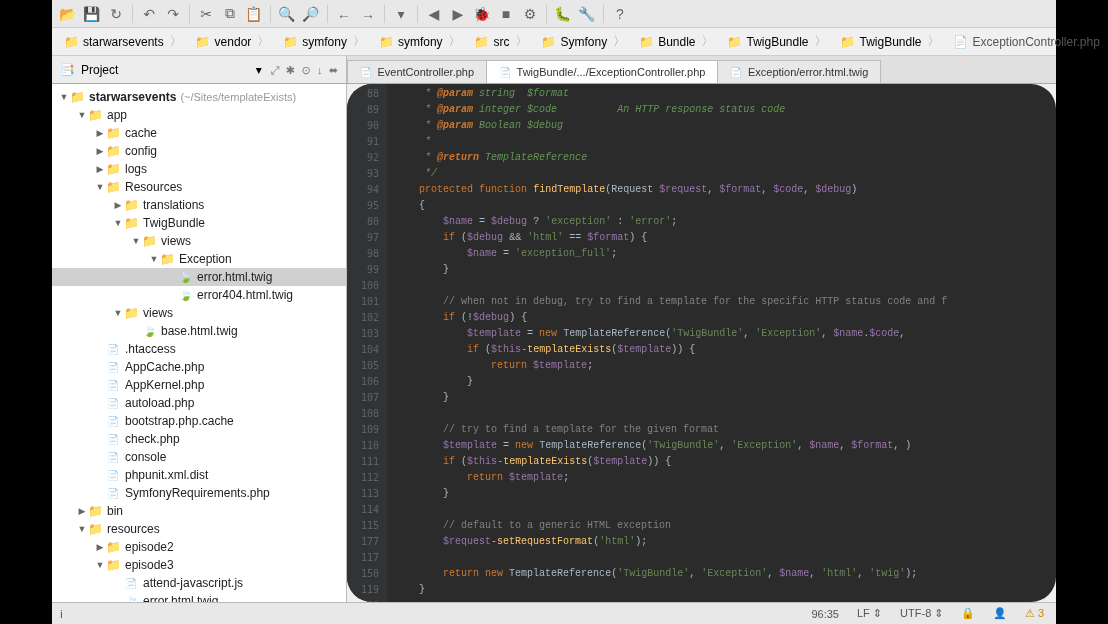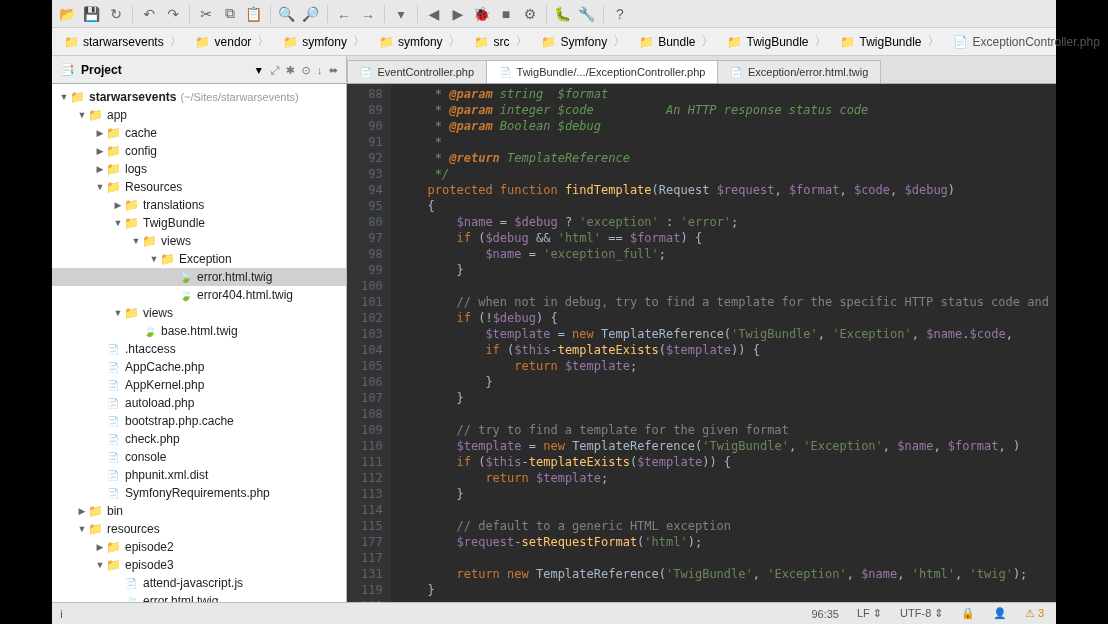--- a/index.html
+++ b/index.html
@@ -11,21 +11,21 @@
 .toolbar .sep { width: 1px; height: 18px; background: #ccc; margin: 0 2px; }
 
 .breadcrumb { height: 28px; background: #f0f0f0; border-bottom: 1px solid #ccc; display: flex; align-items: center; padding: 0 6px; font-size: 12px; }
 .bc-item { display: flex; align-items: center; padding: 2px 6px; gap: 4px; }
 .bc-item .folder { color: #d4a017; }
 .bc-item .chev { color: #999; margin: 0 2px; }
 .bc-item.file-item { color: #555; }
 
 .tabs-row { height: 28px; display: flex; border-bottom: 1px solid #aaa; background: #e0e0e0; }
 .project-header { width: 295px; display: flex; align-items: center; padding: 0 8px; background: #ededed; border-right: 1px solid #bbb; gap: 6px; }
-.project-header .title { font-weight: bold; flex: 1; }
+.project-header .title { font-weight: normal; flex: 1; }
 .project-header .icons span { margin-left: 3px; color: #777; cursor: pointer; font-size: 11px; }
 .editor-tabs { flex: 1; display: flex; align-items: flex-end; }
 .etab { padding: 5px 12px; background: #e8e8e8; border: 1px solid #bbb; border-bottom: none; margin-right: -1px; display: flex; align-items: center; gap: 5px; font-size: 11px; color: #333; cursor: pointer; }
 .etab.active { background: #fff; }
 .etab .ficon { color: #888; font-size: 10px; }
 
 .main { flex: 1; display: flex; overflow: hidden; }
 
 .sidebar { width: 295px; background: #fff; border-right: 1px solid #bbb; overflow-y: auto; padding: 4px 0; font-size: 12px; }
 .tree-item { display: flex; align-items: center; height: 18px; padding-right: 8px; cursor: pointer; white-space: nowrap; }
@@ -33,24 +33,24 @@
 .tree-item .arrow { width: 12px; text-align: center; color: #666; font-size: 9px; }
 .tree-item .ticon { width: 16px; text-align: center; margin-right: 3px; }
 .tree-item .label { color: #222; }
 .tree-item .hint { color: #999; margin-left: 4px; font-size: 11px; }
 .folder-ic { color: #d4a017; }
 .file-ic { color: #888; font-size: 10px; }
 .twig-ic { color: #8bc34a; font-size: 11px; }
 .php-ic { color: #7a7aff; font-size: 10px; }
 .js-ic { color: #c00; font-size: 10px; }
 
-.editor { flex: 1; background: #2b2b2b; display: flex; font-family: Menlo, Consolas, monospace; font-size: 12px; position: relative; overflow: hidden; }
+.editor { flex: 1; background: #2b2b2b; display: flex; font-family: Menlo, Consolas, monospace; font-size: 10px; position: relative; overflow: hidden; border-radius: 25px; }
 .gutter { background: #313335; color: #606366; text-align: right; padding: 2px 8px 2px 14px; user-select: none; line-height: 16px; }
 .gutter .gline { height: 16px; }
-.code { flex: 1; padding: 2px 0 2px 8px; line-height: 16px; white-space: pre; color: #a9b7c6; overflow: hidden; }
+.code { flex: 1; padding: 2px 0 2px 8px; line-height: 16px; white-space: pre; color: #a9b7c6; overflow: hidden; font-family: Liberation Mono, monospace; }
 .code .cline { height: 16px; }
 .c-cmt { color: #808080; }
 .c-doc { color: #629755; font-style: italic; }
 .c-doctag { color: #cc7832; font-style: italic; font-weight: bold; }
 .c-kw { color: #cc7832; }
 .c-fn { color: #ffc66d; }
 .c-var { color: #9876aa; }
 .c-str { color: #6a8759; }
 .c-cls { color: #a9b7c6; }
 
@@ -172,21 +172,21 @@
           <span>Exception/error.html.twig</span>
         </div>
       </div>
   </div>
   <div class="main">
     <div class="sidebar" id="tree">
         <div class="tree-item" style="padding-left: 6px;">
           <span class="arrow">▼</span>
           <span class="ticon"><span class="folder-ic">📁</span></span>
           <span class="label" style="font-weight:bold">starwarsevents</span>
-          <span class="hint">(~/Sites/starwarsevents)</span>
+          <span class="hint">(~/Sites/templateExists)</span>
         </div>
         <div class="tree-item" style="padding-left: 24px;">
           <span class="arrow">▼</span>
           <span class="ticon"><span class="folder-ic">📁</span></span>
           <span class="label">app</span>
         </div>
         <div class="tree-item" style="padding-left: 42px;">
           <span class="arrow">▶</span>
           <span class="ticon"><span class="folder-ic">📁</span></span>
           <span class="label">cache</span>
@@ -347,21 +347,21 @@
           <div class="gline">108</div>
           <div class="gline">109</div>
           <div class="gline">110</div>
           <div class="gline">111</div>
           <div class="gline">112</div>
           <div class="gline">113</div>
           <div class="gline">114</div>
           <div class="gline">115</div>
           <div class="gline">177</div>
           <div class="gline">117</div>
-          <div class="gline">131</div>
+          <div class="gline">150</div>
           <div class="gline">119</div>
           <div class="gline">120</div>
         </div>
       <div class="code" id="code"><div class="cline"><span class="c-doc">     * <span class="c-doctag">@param</span> <span class="c-doc">string  $format</span></span></div><div class="cline"><span class="c-doc">     * <span class="c-doctag">@param</span> <span class="c-doc">integer $code          An HTTP response status code</span></span></div><div class="cline"><span class="c-doc">     * <span class="c-doctag">@param</span> <span class="c-doc">Boolean $debug</span></span></div><div class="cline"><span class="c-doc">     *</span></div><div class="cline"><span class="c-doc">     * <span class="c-doctag">@return</span> <span class="c-doc">TemplateReference</span></span></div><div class="cline"><span class="c-doc">     */</span></div><div class="cline">    <span class="c-kw">protected function</span> <span class="c-fn">findTemplate</span>(<span class="c-cls">Request</span> <span class="c-var">$request</span>, <span class="c-var">$format</span>, <span class="c-var">$code</span>, <span class="c-var">$debug</span>)</div><div class="cline">    {</div><div class="cline">        <span class="c-var">$name</span> = <span class="c-var">$debug</span> ? <span class="c-str">'exception'</span> : <span class="c-str">'error'</span>;</div><div class="cline">        <span class="c-kw">if</span> (<span class="c-var">$debug</span> &amp;&amp; <span class="c-str">'html'</span> == <span class="c-var">$format</span>) {</div><div class="cline">            <span class="c-var">$name</span> = <span class="c-str">'exception_full'</span>;</div><div class="cline">        }</div><div class="cline"></div><div class="cline">        <span class="c-cmt">// when not in debug, try to find a template for the specific HTTP status code and f</span></div><div class="cline">        <span class="c-kw">if</span> (!<span class="c-var">$debug</span>) {</div><div class="cline">            <span class="c-var">$template</span> = <span class="c-kw">new</span> <span class="c-cls">TemplateReference</span>(<span class="c-str">'TwigBundle'</span>, <span class="c-str">'Exception'</span>, <span class="c-var">$name</span>.<span class="c-var">$code</span>, </div><div class="cline">            <span class="c-kw">if</span> (<span class="c-var">$this</span>-<span class="c-fn">templateExists</span>(<span class="c-var">$template</span>)) {</div><div class="cline">                <span class="c-kw">return</span> <span class="c-var">$template</span>;</div><div class="cline">            }</div><div class="cline">        }</div><div class="cline"></div><div class="cline">        <span class="c-cmt">// try to find a template for the given format</span></div><div class="cline">        <span class="c-var">$template</span> = <span class="c-kw">new</span> <span class="c-cls">TemplateReference</span>(<span class="c-str">'TwigBundle'</span>, <span class="c-str">'Exception'</span>, <span class="c-var">$name</span>, <span class="c-var">$format</span>, )</div><div class="cline">        <span class="c-kw">if</span> (<span class="c-var">$this</span>-<span class="c-fn">templateExists</span>(<span class="c-var">$template</span>)) {</div><div class="cline">            <span class="c-kw">return</span> <span class="c-var">$template</span>;</div><div class="cline">        }</div><div class="cline"></div><div class="cline">        <span class="c-cmt">// default to a generic HTML exception</span></div><div class="cline">        <span class="c-var">$request</span>-<span class="c-fn">setRequestFormat</span>(<span class="c-str">'html'</span>);</div><div class="cline"></div><div class="cline">        <span class="c-kw">return new</span> <span class="c-cls">TemplateReference</span>(<span class="c-str">'TwigBundle'</span>, <span class="c-str">'Exception'</span>, <span class="c-var">$name</span>, <span class="c-str">'html'</span>, <span class="c-str">'twig'</span>);</div><div class="cline">    }</div><div class="cline"></div></div>
     </div>
   </div>
   <div class="statusbar">
     <span>ℹ</span>
     <span class="spacer"></span>
     <span class="sbitem">96:35</span>

